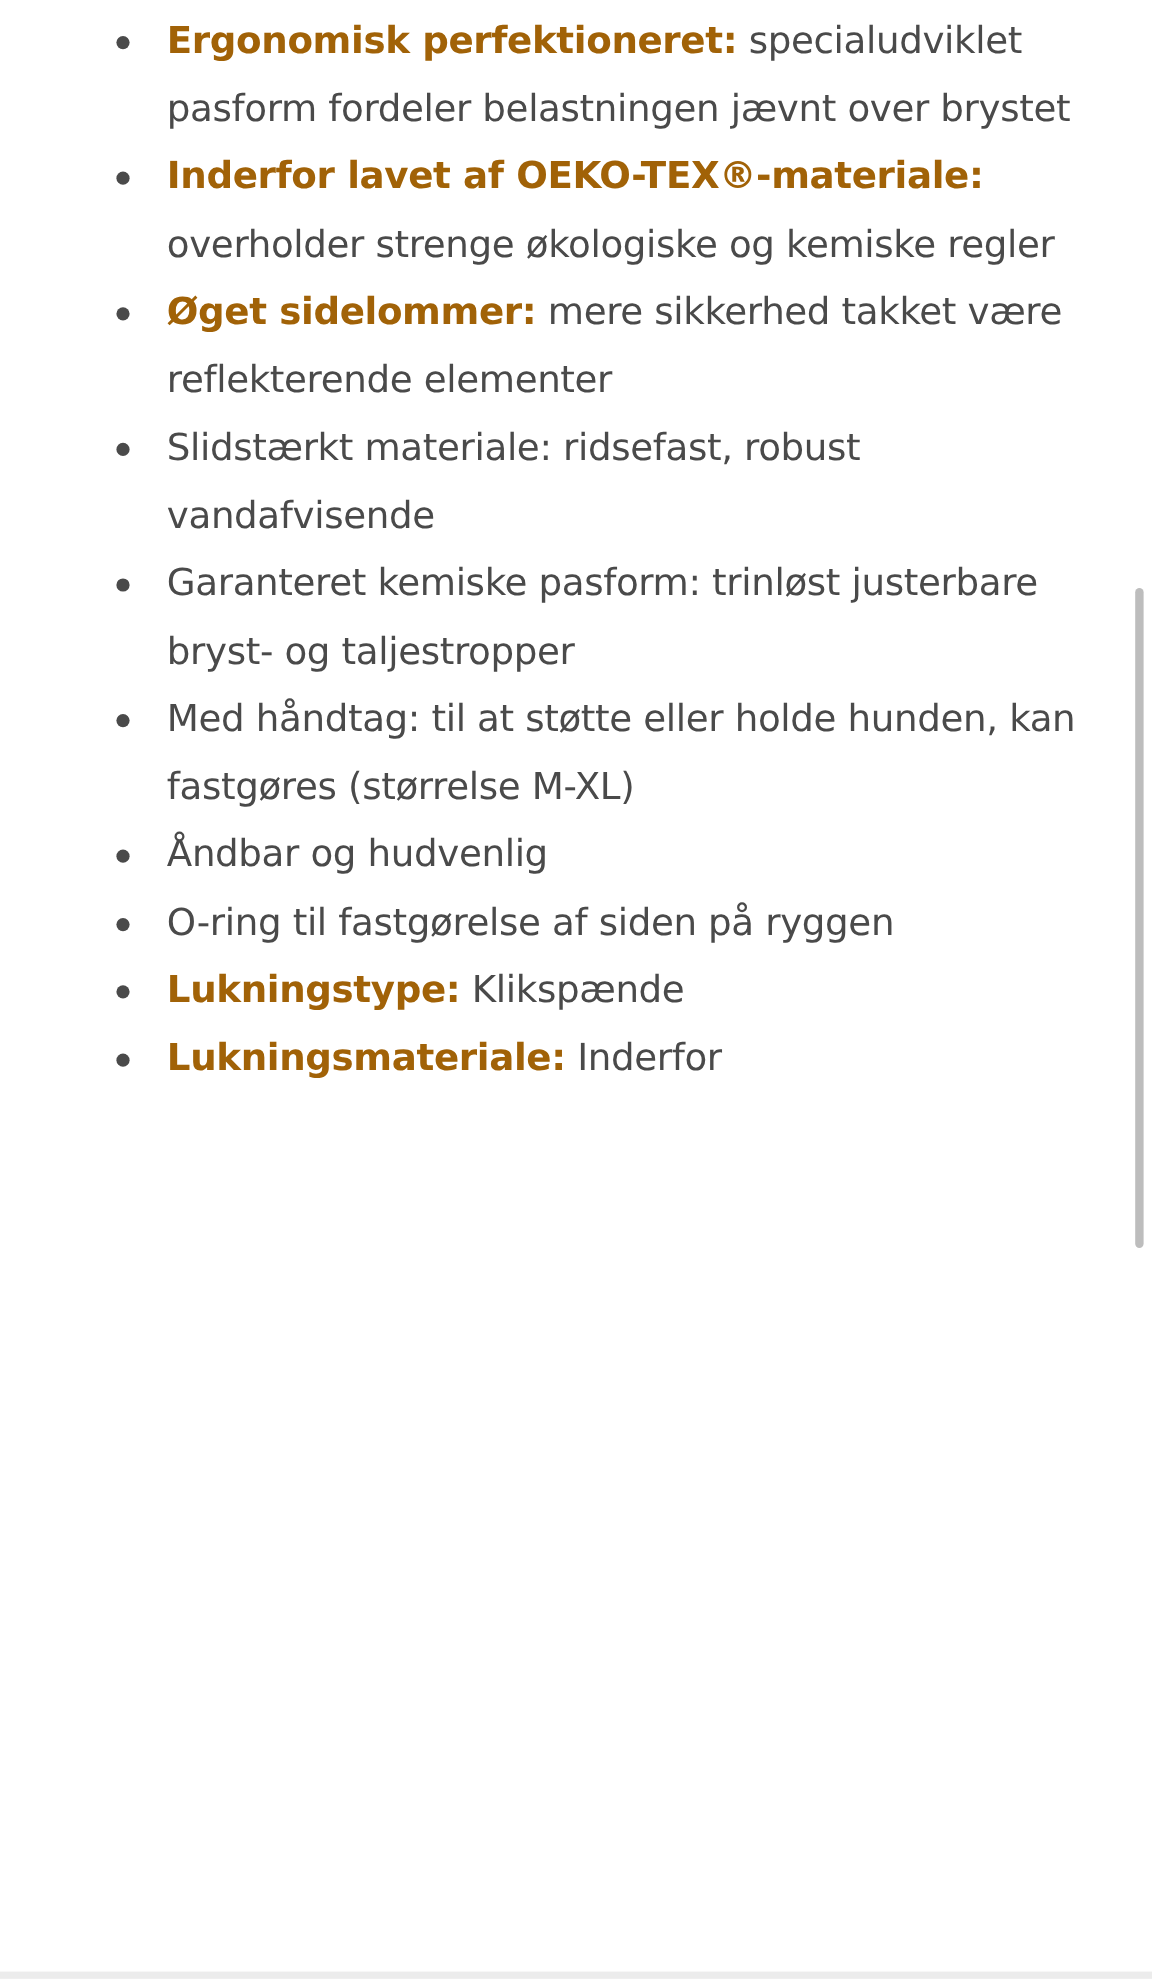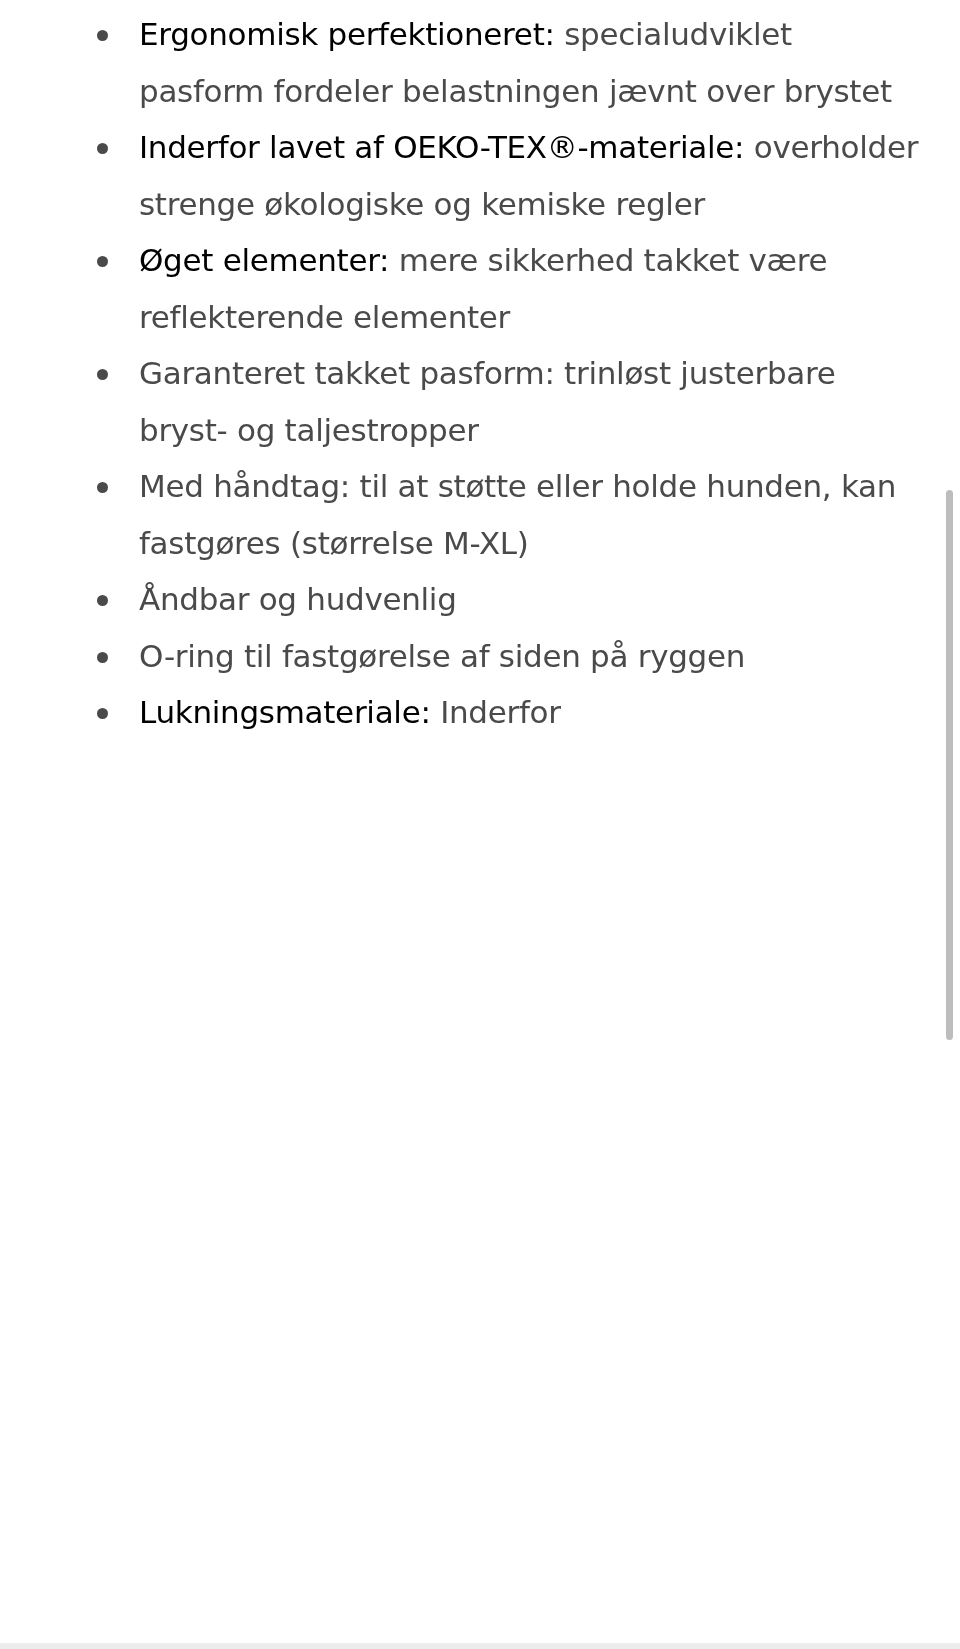--- a/index.html
+++ b/index.html
@@ -15,21 +15,21 @@
     position: absolute; left: 139px; top: 6px; width: 780px;
   }
   ul.main > li {
     position: relative;
     font-size: 31px; line-height: 56.5px; letter-spacing: -0.3px;
   }
   ul.main > li::before {
     content: ""; position: absolute; left: -42px; top: 24px;
     width: 11px; height: 11px; border-radius: 50%; background: #4a4a4a;
   }
-  b { font-weight: normal; color: #000000; }
+  b { font-weight: bold; color: #a16207; }
   ul.sub {
     list-style: none; margin: 0; padding: 0; position: relative; left: 98px;
   }
   ul.sub > li { position: relative; font-size: 31px; line-height: 56.5px; letter-spacing: -0.3px; }
   ul.sub > li::before {
     content: ""; position: absolute; left: -39px; top: 23px;
     width: 8px; height: 8px; border-radius: 50%; border: 2px solid #4a4a4a;
   }
   .scrollbar {
     position: absolute; left: 946px; top: 490px; width: 7px; height: 550px;
@@ -40,23 +40,25 @@
     background: #ececec;
   }
 </style>
 </head>
 <body>
 
 <div class="content">
   <ul class="main">
     <li><b>Ergonomisk perfektioneret:</b><span> specialudviklet pasform fordeler belastningen jævnt over brystet</span></li>
     <li><b>Inderfor lavet af OEKO-TEX®-materiale:</b><span> overholder strenge økologiske og kemiske regler</span></li>
-    <li><b>Øget elementer:</b><span> mere sikkerhed takket være reflekterende elementer</span></li>
-    <li><span>Garanteret takket pasform: trinløst justerbare bryst- og taljestropper</span></li>
+    <li><b>Øget sidelommer:</b><span> mere sikkerhed takket være reflekterende elementer</span></li>
+    <li><span>Slidstærkt materiale: ridsefast, robust vandafvisende</span></li>
+    <li><span>Garanteret kemiske pasform: trinløst justerbare bryst- og taljestropper</span></li>
     <li><span>Med håndtag: til at støtte eller holde hunden, kan fastgøres (størrelse M-XL)</span></li>
     <li><span>Åndbar og hudvenlig</span></li>
     <li><span>O-ring til fastgørelse af siden på ryggen</span></li>
+    <li><b>Lukningstype:</b><span> Klikspænde</span></li>
     <li><b>Lukningsmateriale:</b><span> Inderfor</span></li>
   </ul>
 </div>
 
 <div class="scrollbar"></div>
 <div class="bottom-strip"></div>
 
 </body></html>

